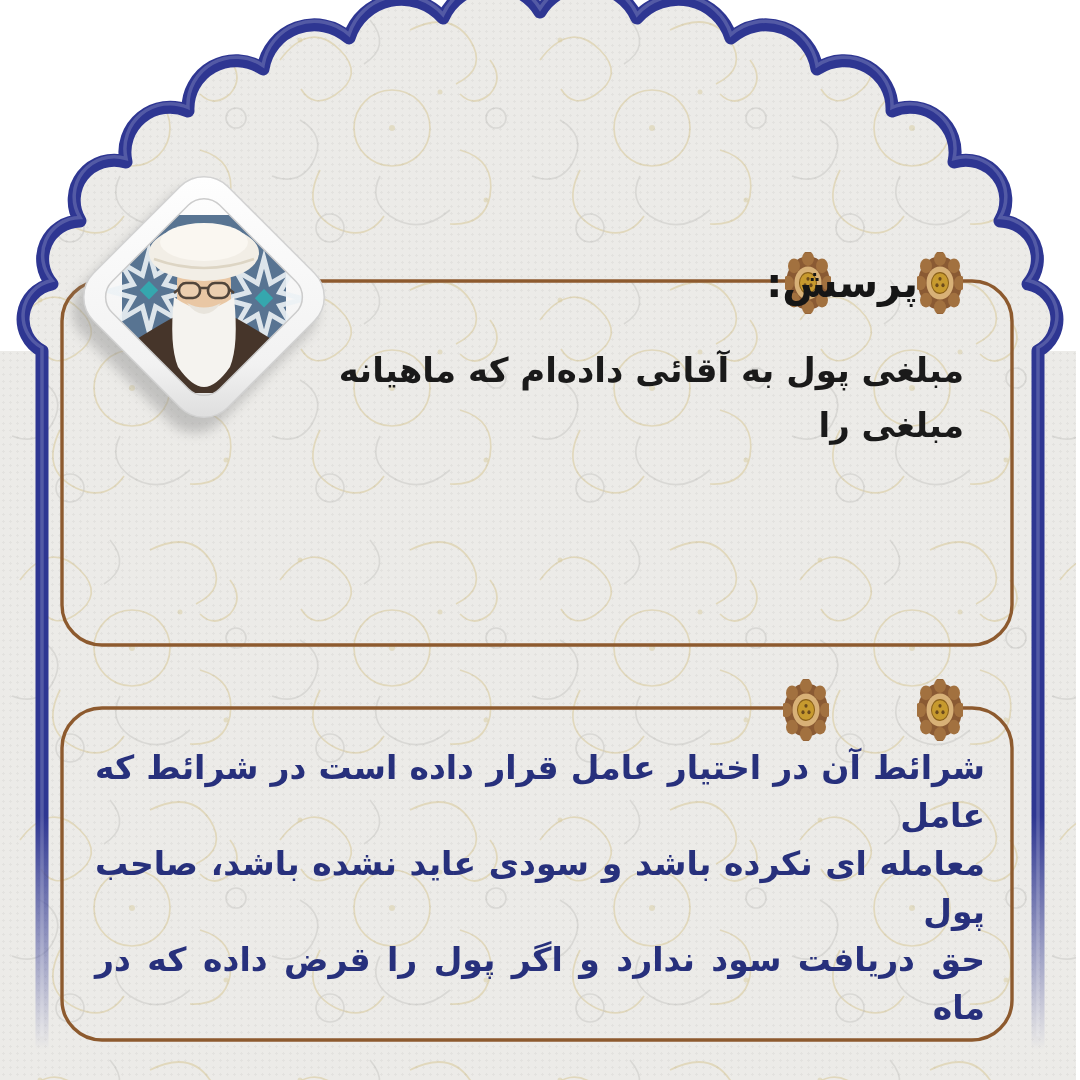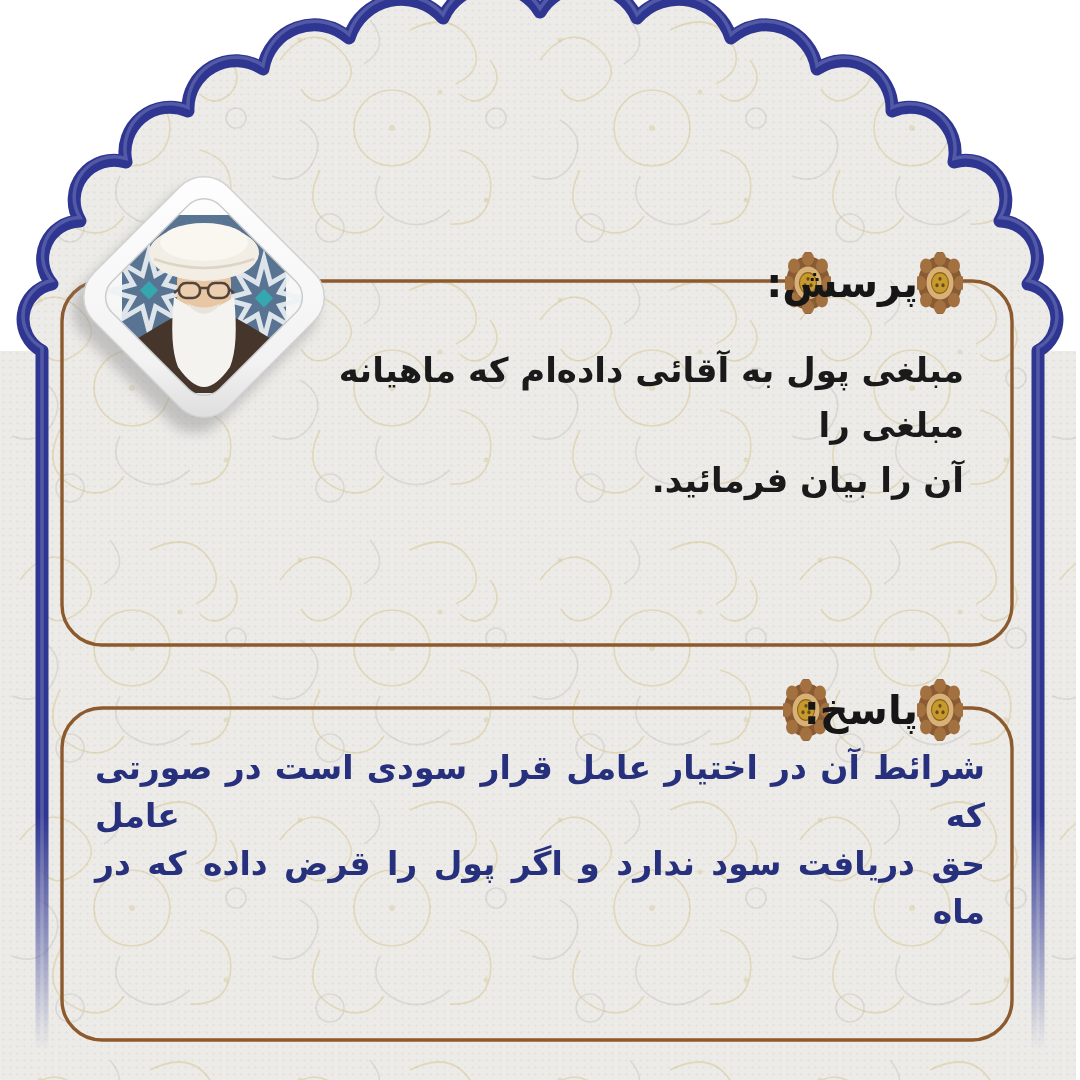--- a/index.html
+++ b/index.html
@@ -212,21 +212,20 @@
       <circle r="13.5" fill="#d8b177"></circle>
       <circle r="8.5" fill="#c79a2e" stroke="#8a6018" stroke-width="1"></circle>
       <circle cx="0" cy="-3.4" r="1.6" fill="#6b4a1c"></circle>
         <circle cx="3" cy="1.8" r="1.6" fill="#6b4a1c"></circle>
         <circle cx="-3" cy="1.8" r="1.6" fill="#6b4a1c"></circle>
       <path d="M -3 -25 L 0 -30 L 3 -25 Z M -3 25 L 0 30 L 3 25 Z" fill="#8a5a33"></path>
     </g>
   </svg>
 
   <div class="label" id="question-label">پرسش:</div>
-  <div class="label" id="answer-label">پاسخ:</div>
 
   <svg id="portrait" width="300" height="312" viewBox="0 0 300 312" aria-hidden="true">
     <defs>
       <clipPath id="pclip">
           <rect x="-76" y="-76" width="152" height="152" rx="22" transform="rotate(45)"></rect>
         </clipPath>
       <linearGradient id="frameGrad" x1="0" y1="0" x2="1" y2="1">
         <stop offset="0" stop-color="#ffffff"></stop>
         <stop offset="0.75" stop-color="#f2f2f2"></stop>
         <stop offset="1" stop-color="#d9d9d9"></stop>
@@ -263,20 +262,20 @@
             <path d="M -4 -17 L 4 -17 M -25 -16 L -30 -12 M 25 -16 L 30 -12" fill="none"></path>
           </g>
         </g>
       </g>
       <rect x="-76" y="-76" width="152" height="152" rx="22" transform="rotate(45)" fill="none" stroke="#cccccc" stroke-width="1.5"></rect>
     </g>
   </svg>
 
   <div class="textblock" id="question-text">
       <div class="tline">مبلغی پول به آقائی داده‌ام که ماهیانه مبلغی را</div>
-      <div class="tline">آن را بیان فرمائید.</div>
     </div>
   <div class="textblock" id="answer-text">
-      <div class="tline">شرائط آن در اختیار عامل قرار سودی است در صورتی که عامل</div>
+      <div class="tline">شرائط آن در اختیار عامل قرار داده است در شرائط که عامل</div>
+      <div class="tline">معامله ای نکرده باشد و سودی عاید نشده باشد، صاحب پول</div>
       <div class="tline">حق دریافت سود ندارد و اگر پول را قرض داده که در ماه</div>
     </div>
 
 </div>
 
 </body></html>

